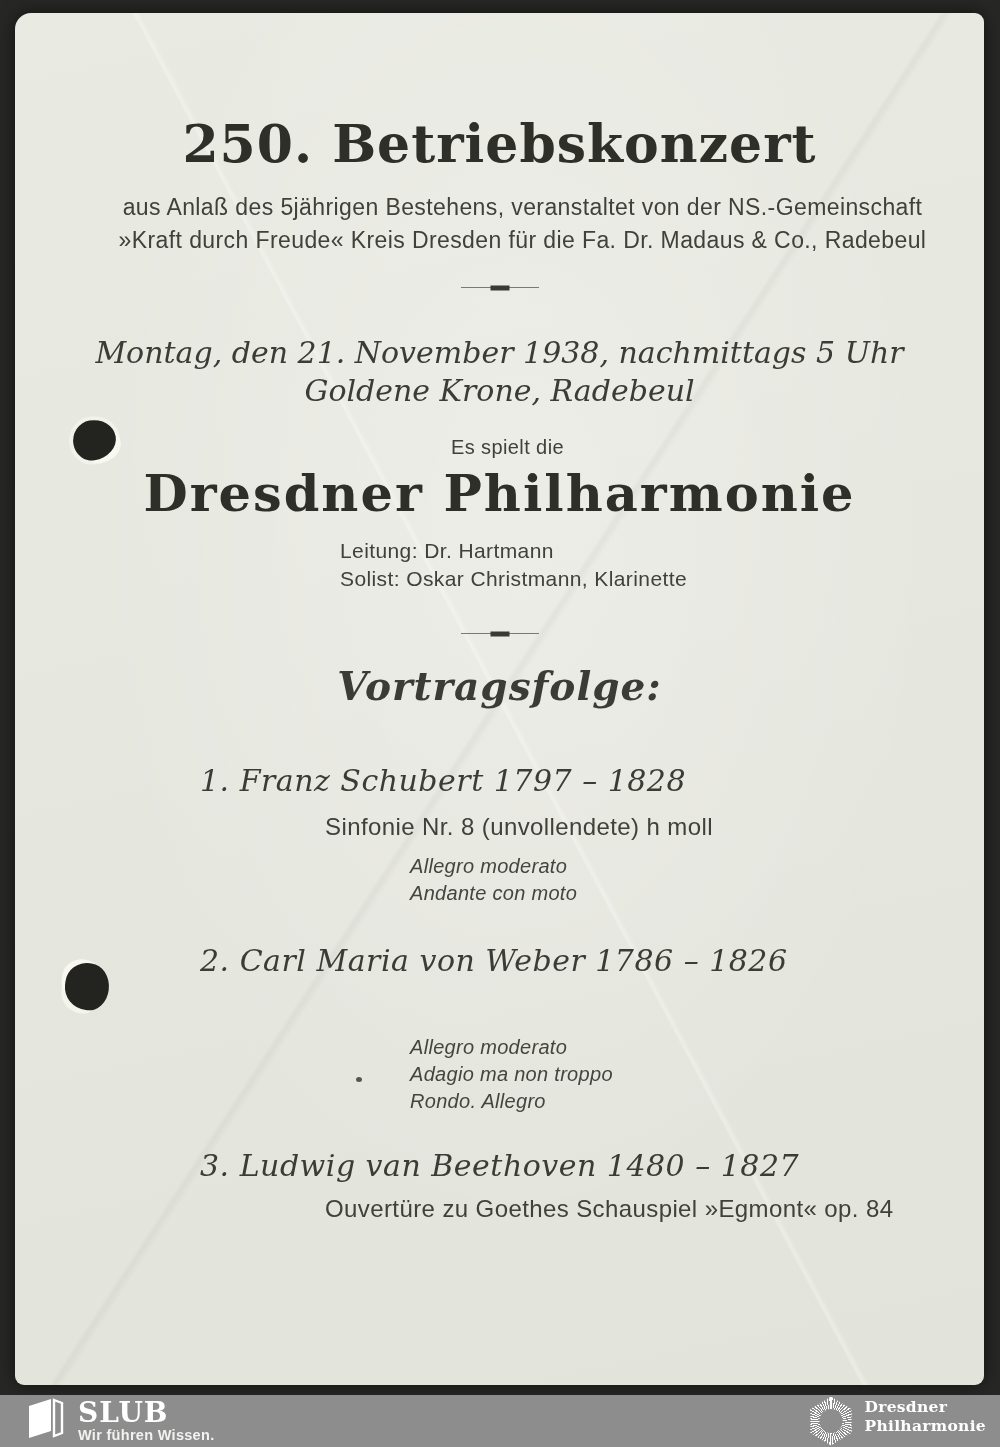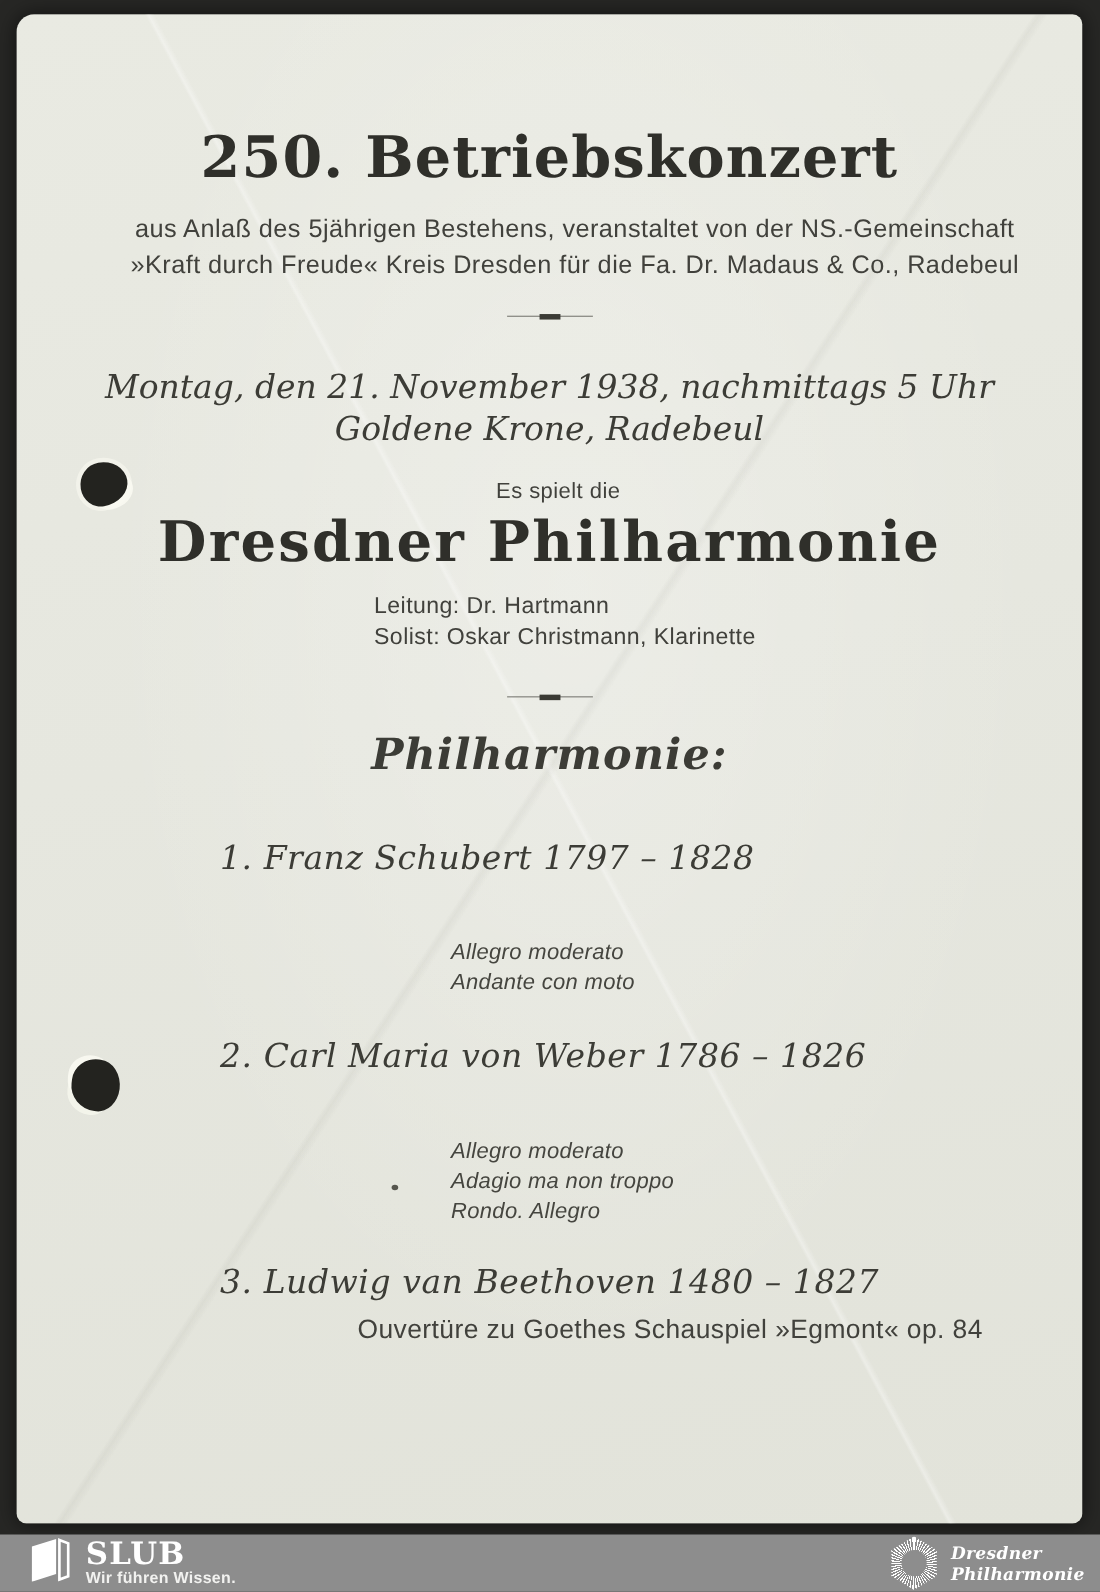--- a/index.html
+++ b/index.html
@@ -131,21 +131,21 @@
   .slub-wordmark {
     font-family:"DejaVu Serif", serif;
     font-weight:bold; font-size:28px; line-height:26px;
     color:#ffffff; letter-spacing:1px;
   }
   .slub-tagline {
     font-family:"Liberation Sans", sans-serif;
     font-weight:bold; font-size:14.5px; line-height:18px;
     color:#f2f2f0; letter-spacing:0.3px;
   }
-  .dp-logo { display:flex; align-items:center; gap:10px; margin-right:4px;font-style:italic; }
+  .dp-logo { display:flex; align-items:flex-start; gap:10px; margin-right:4px; }
   .dp-icon {
     position:relative; width:47px; height:49px;
     clip-path:polygon(50% 0%, 94% 26%, 94% 74%, 50% 100%, 6% 74%, 6% 26%);
     background:repeating-conic-gradient(from 2deg, #ffffff 0deg 3.2deg, rgba(255,255,255,0) 3.2deg 7.4deg);
   }
   .dp-icon::after {
     content:""; position:absolute; left:50%; top:50%;
     width:19px; height:20px; border-radius:50%;
     transform:translate(-50%,-50%);
     background:#8d8d8d;
@@ -188,23 +188,24 @@
 
     <div class="abs sans credits">
       <div>Leitung: Dr. Hartmann</div>
       <div>Solist: Oskar Christmann, Klarinette</div>
     </div>
 
     <div class="abs divider divider-2">
       <span class="line"></span>
     </div>
 
-    <h3 class="abs centered script program-heading">Philharmonie:</h3>
+    <h3 class="abs centered script program-heading">Vortragsfolge:</h3>
 
     <div class="abs script composer composer-1">1. Franz Schubert 1797 – 1828</div>
+    <div class="abs sans work work-1">Sinfonie Nr. 8 (unvollendete) h moll</div>
     <div class="abs sans-italic movements movements-1">
       <div>Allegro moderato</div>
       <div>Andante con moto</div>
     </div>
 
     <div class="abs script composer composer-2">2. Carl Maria von Weber 1786 – 1826</div>
     <div class="abs sans-italic movements movements-2">
       <div>Allegro moderato</div>
       <div>Adagio ma non troppo</div>
       <div>Rondo. Allegro</div>

